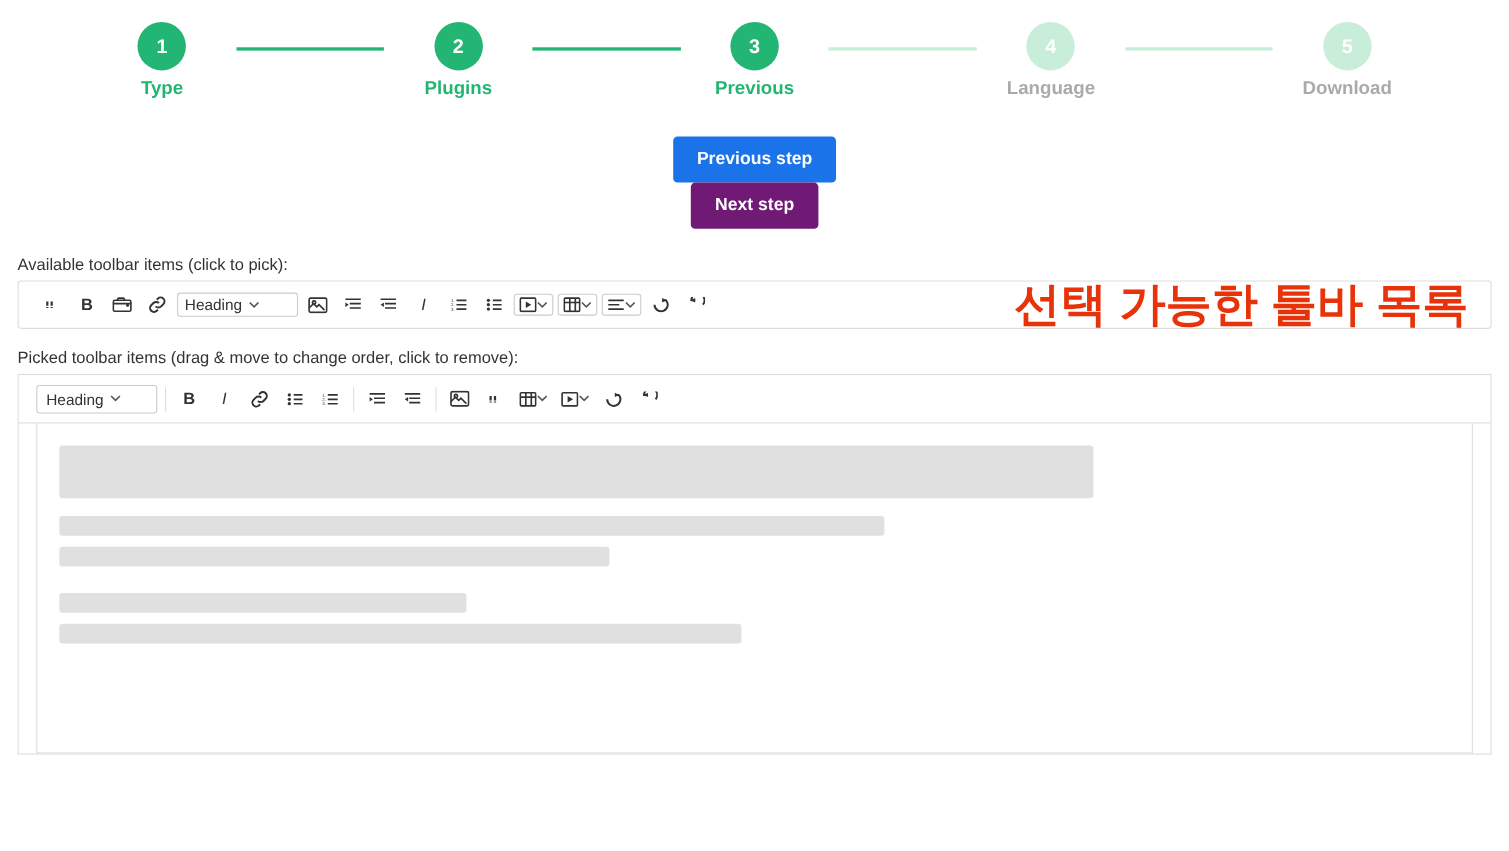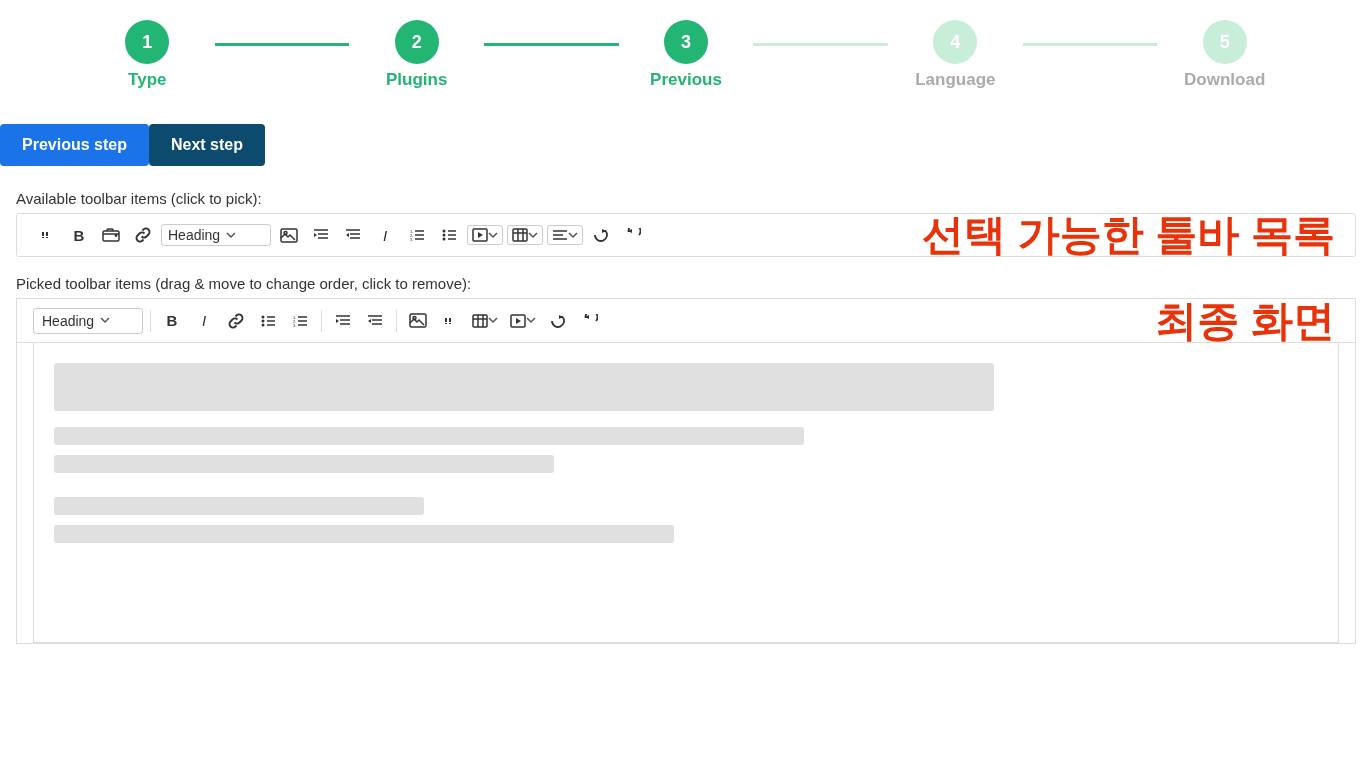--- a/index.html
+++ b/index.html
@@ -71,33 +71,34 @@
       background: #c8eed9;
     }
 
     
     .action-bar {
       display: flex;
       align-items: center;
       justify-content: flex-start;
       padding: 14px 0;
       margin-top: 10px;
+      flex-direction: column;
     }
     .btn-prev {
       background: #1a73e8;
       color: white;
       border: none;
       border-radius: 4px;
       padding: 12px 22px;
       font-size: 16px;
       font-weight: 600;
       cursor: pointer;
     }
     .btn-next {
-      background: #0c4a6e;
+      background: #701a75;
       color: white;
       border: none;
       border-radius: 4px;
       padding: 12px 22px;
       font-size: 16px;
       font-weight: 600;
       cursor: pointer;
     }
     .page-title {
       font-size: 26px;
@@ -495,21 +496,20 @@
       </svg>
     </button>
 
     <button class="toolbar-btn" title="Redo">
       <svg width="16" height="14" viewBox="0 0 16 14" fill="none" stroke="currentColor" stroke-width="1.8">
         <path d="M14 7A6 6 0 103.5 3H7"></path>
         <polyline points="7,1 3,3 7,5" fill="currentColor" stroke="none"></polyline>
       </svg>
     </button>
 
-    <div class="watermark-text">최종 화면</div>
   </div>
 
   <div class="preview-area">
     <div class="preview-line" style="width:940px;height:48px;margin-bottom:16px;"></div>
     <div class="preview-line" style="width:750px;height:18px;margin-bottom:10px;"></div>
     <div class="preview-line" style="width:500px;height:18px;margin-bottom:24px;"></div>
     <div class="preview-line" style="width:370px;height:18px;margin-bottom:10px;"></div>
     <div class="preview-line" style="width:620px;height:18px;"></div>
   </div>
 </div>

